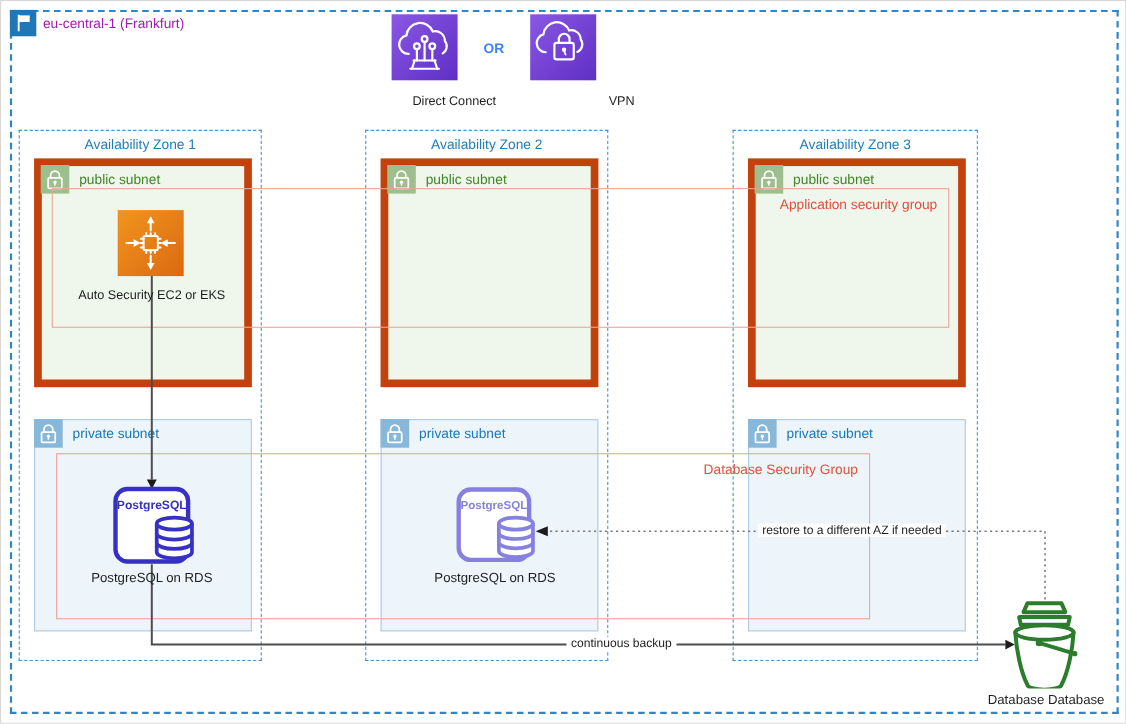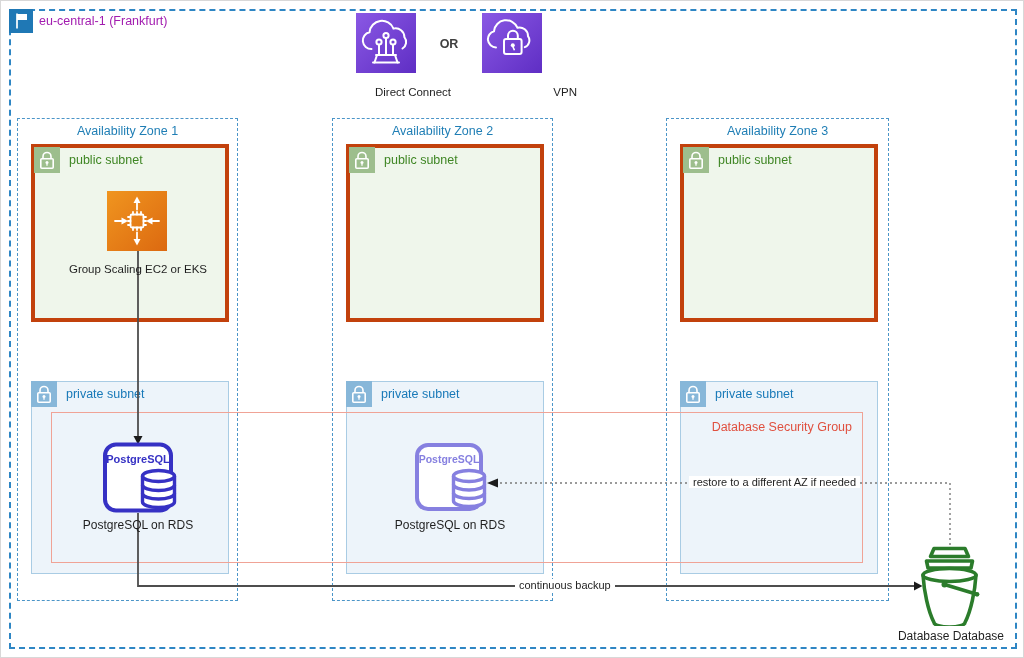--- a/index.html
+++ b/index.html
@@ -13,43 +13,43 @@
   .region-label{position:absolute;left:38px;top:13px;font-size:12.5px;color:#a21caf;z-index:2;}
   
   .net-icon{position:absolute;width:60px;height:60px;z-index:5;
     background:linear-gradient(135deg,#8a58e4 0%,#5f2ec4 100%);}
   .dc-icon{left:355px;top:12px;}
   .vpn-icon{left:481px;top:12px;}
   .net-label{position:absolute;width:130px;text-align:right;font-size:11.5px;color:#1f1f1f;z-index:5;}
   .dc-label{left:320px;top:85px;}
   .vpn-label{left:446px;top:85px;}
   .or-label{position:absolute;left:434px;top:36px;width:28px;text-align:center;
-    font-weight:bold;font-size:12.5px;color:#404040;z-index:5;}
+    font-weight:bold;font-size:12.5px;color:#3b82f6;z-index:5;}
   
   .az{position:absolute;top:117px;height:483px;border:1.5px dashed #4b95c8;box-sizing:border-box;z-index:1;}
   .az1{left:16px;width:221px;}
   .az2{left:331px;width:221px;}
   .az3{left:665px;width:223px;}
   .az-title{position:absolute;left:0;top:5px;width:100%;text-align:center;
     font-size:12.5px;color:#1f7eb5;}
   
   .subnet{position:absolute;width:198px;box-sizing:border-box;z-index:2;}
-  .subnet.public{height:178px;top:143px;background:#eff6eb;border:4px solid #c2410c;}
+  .subnet.public{height:208px;top:143px;background:#eff6eb;border:7px solid #c2410c;}
   .subnet.private{height:193px;top:380px;background:#edf4fa;border:1px solid #a9cce4;}
   .sn1{left:30px;} .sn2{left:345px;} .sn3{left:679px;}
   .subnet-badge{position:absolute;left:-1px;top:-1px;width:26px;height:26px;}
   .subnet.public .subnet-badge{background:#9dbe8d;}
   .subnet.private .subnet-badge{background:#87b7d9;}
   .subnet-label{position:absolute;left:34px;top:5px;font-size:12.5px;}
   .subnet.public .subnet-label{color:#3f8624;}
   .subnet.private .subnet-label{color:#1879b8;}
   
   .sg{position:absolute;border:1px solid #f0a396;box-sizing:border-box;z-index:3;}
   .sg-app{left:46px;top:170px;width:816px;height:127px;}
-  .sg-db{left:50px;top:411px;width:812px;height:151px;}
+  .sg-db{left:50px;top:411px;width:740px;height:151px;}
   .sg-label{position:absolute;right:10px;top:7px;font-size:12.5px;color:#e0503f;}
   
   .ec2-icon{position:absolute;left:106px;top:190px;width:60px;height:60px;z-index:5;
     background:linear-gradient(135deg,#f0951f 0%,#dc6910 100%);}
   .node-label{position:absolute;text-align:center;font-size:12px;color:#1f1f1f;z-index:6;line-height:15px;}
   .app-label{left:32px;top:261px;width:210px;font-size:11.5px;}
   .db1-label{left:52px;top:517px;width:170px;}
   .db2-label{left:364px;top:517px;width:170px;}
   .backup-label{left:880px;top:628px;width:140px;}
   .pg-icon{position:absolute;z-index:5;}
@@ -176,20 +176,23 @@
       <svg width="26" height="26" viewBox="0 0 26 26" fill="none" stroke="#fff" stroke-width="1.6">
         <path d="M9 12V9.5a4 4 0 0 1 8 0V12"></path>
         <rect x="6.8" y="11.8" width="12.4" height="9.4" rx="1"></rect>
         <circle cx="13" cy="15.6" r="1.5" fill="#fff" stroke="none"></circle>
         <line x1="13" y1="16.4" x2="13" y2="18.8" stroke-width="1.3"></line>
       </svg>
     </div>
     <div class="subnet-label">private subnet</div>
   </div>
 
+  <div class="sg sg-app">
+    <div class="sg-label">Application security group</div>
+  </div>
   <div class="sg sg-db">
     <div class="sg-label">Database Security Group</div>
   </div>
 
   <svg class="wires" width="1024" height="658" viewBox="0 0 1024 658">
     <path d="M137 250 V435" stroke="#4d4d4d" stroke-width="1.8" fill="none"></path>
     <polygon points="132.5,435 141.5,435 137,443.5" fill="#1c1c1c"></polygon>
     <path d="M137 512 V585 H913" stroke="#4d4d4d" stroke-width="1.8" fill="none"></path>
     <polygon points="913,580.5 913,589.5 921.5,585" fill="#1c1c1c"></polygon>
     <path d="M949 544 V482 H497" stroke="#7a7a7a" stroke-width="1.4" fill="none" stroke-dasharray="2 3"></path>
@@ -215,21 +218,21 @@
         <polygon points="26.5,12 33.5,12 30,5.5" fill="#fff" stroke="none"></polygon>
       <line x1="30" y1="41.5" x2="30" y2="49"></line>
         <polygon points="26.5,48 33.5,48 30,54.5" fill="#fff" stroke="none"></polygon>
       <line x1="8" y1="30" x2="14.5" y2="30"></line>
         <polygon points="14.5,26.5 14.5,33.5 21,30" fill="#fff" stroke="none"></polygon>
       <line x1="52" y1="30" x2="45.5" y2="30"></line>
         <polygon points="45.5,26.5 45.5,33.5 39,30" fill="#fff" stroke="none"></polygon>
     </svg>
   </div>
   <div class="node-label app-label">
-    <div>Group Scaling EC2 or EKS</div>
+    <div>Auto Security EC2 or EKS</div>
   </div>
 
   <div class="pg-icon pg1">
     <svg width="80" height="80" viewBox="0 0 80 80">
       <rect x="4" y="4.5" width="66" height="66" rx="11" fill="#ffffff" stroke="#3631c4" stroke-width="4"></rect>
       <text x="37" y="23" text-anchor="middle" font-family="Liberation Sans, sans-serif" font-size="11" font-weight="bold" fill="#3631c4">PostgreSQL</text>
       <path d="M41.5 36 V62 a16 5.5 0 0 0 32 0 V36" fill="#ffffff" stroke="#3631c4" stroke-width="3.4"></path>
       <ellipse cx="57.5" cy="36" rx="16" ry="5.5" fill="#ffffff" stroke="#3631c4" stroke-width="3.4"></ellipse>
       <path d="M41.5 45 a16 5.5 0 0 0 32 0" fill="none" stroke="#3631c4" stroke-width="3.4"></path>
       <path d="M41.5 53.5 a16 5.5 0 0 0 32 0" fill="none" stroke="#3631c4" stroke-width="3.4"></path>

